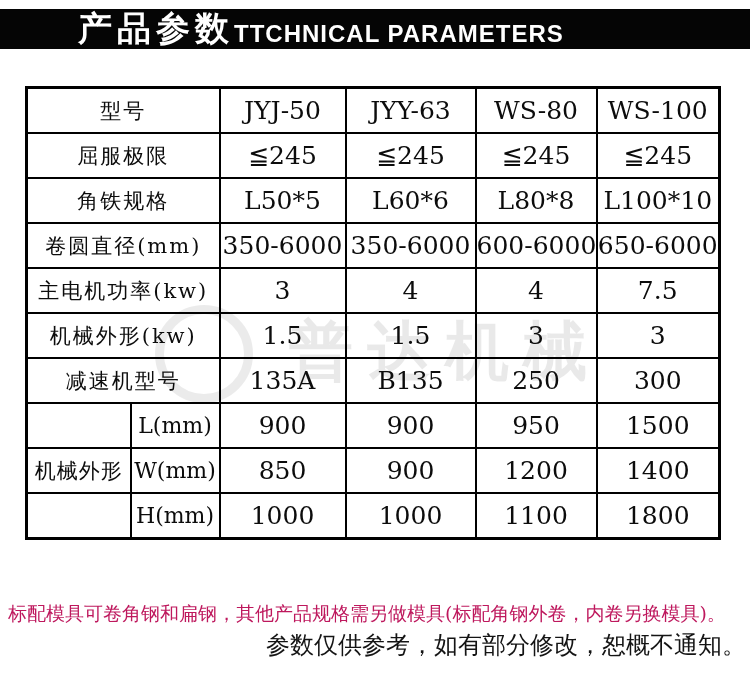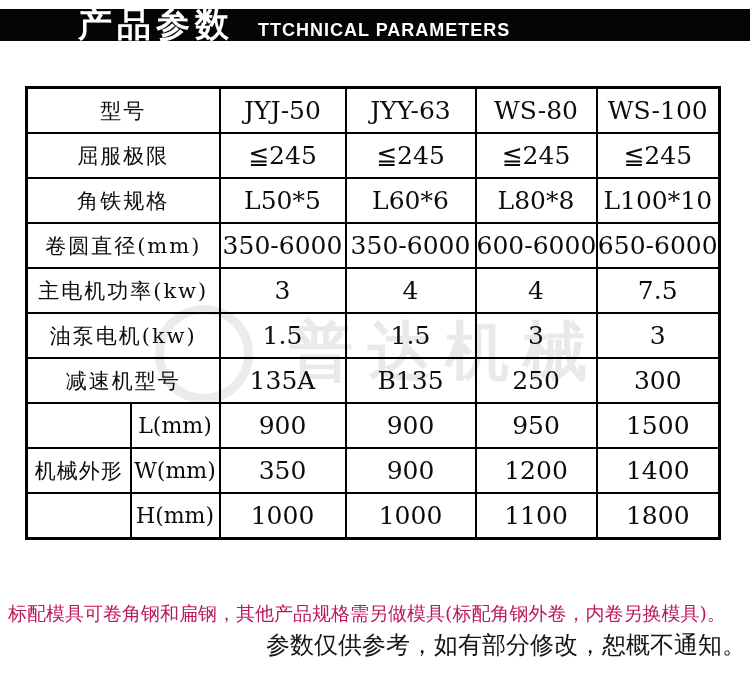--- a/index.html
+++ b/index.html
@@ -1,29 +1,29 @@
 <!DOCTYPE html>
 <html><head>
 <meta charset="utf-8">
 <style>
   html,body { margin:0; padding:0; }
   body { width:750px; height:696px; background:#ffffff; font-family:"DejaVu Serif", serif; }
   .page { position:relative; width:750px; height:696px; background:#ffffff; overflow:hidden; }
 
   
   .banner {
-    position:absolute; left:0; top:9px; width:750px; height:32px;
+    position:absolute; left:0; top:9px; width:750px; height:40px;
     background:#050505; display:flex; align-items:center;
   }
   .banner-cn {
     margin-left:78px; color:#ffffff; font-size:34px; font-weight:900;
     letter-spacing:5px; font-family:"DejaVu Serif", serif; white-space:nowrap;
   }
   .banner-en {
-    margin-left:24px; margin-top:10px; color:#ffffff; font-size:18px; font-weight:bold;
+    margin-left:0; margin-top:10px; color:#ffffff; font-size:24px; font-weight:bold;
     letter-spacing:1px; font-family:"Liberation Sans", sans-serif; white-space:nowrap;
   }
 
   
   .wm-ring {
     position:absolute; left:155px; top:305px; width:80px; height:80px;
     border:9px solid rgba(0,0,0,0.08); border-radius:50%; z-index:1;
   }
   .wm-text {
     position:absolute; left:289px; top:308px; z-index:1;
@@ -108,21 +108,21 @@
         <td class="val">650-6000</td>
       </tr>
       <tr>
         <td colspan="2" class="label">主电机功率(kw)</td>
         <td class="val">3</td>
         <td class="val">4</td>
         <td class="val">4</td>
         <td class="val">7.5</td>
       </tr>
       <tr>
-        <td colspan="2" class="label">油泵电机(kw)</td>
+        <td colspan="2" class="label">机械外形(kw)</td>
         <td class="val">1.5</td>
         <td class="val">1.5</td>
         <td class="val">3</td>
         <td class="val">3</td>
       </tr>
       <tr>
         <td colspan="2" class="label">减速机型号</td>
         <td class="val">135A</td>
         <td class="val">B135</td>
         <td class="val">250</td>
@@ -132,21 +132,21 @@
         <td class="grp"></td>
         <td class="sub">L(mm)</td>
         <td class="val">900</td>
         <td class="val">900</td>
         <td class="val">950</td>
         <td class="val">1500</td>
       </tr>
       <tr>
         <td class="grp">机械外形</td>
         <td class="sub">W(mm)</td>
-        <td class="val">350</td>
+        <td class="val">850</td>
         <td class="val">900</td>
         <td class="val">1200</td>
         <td class="val">1400</td>
       </tr>
       <tr>
         <td class="grp"></td>
         <td class="sub">H(mm)</td>
         <td class="val">1000</td>
         <td class="val">1000</td>
         <td class="val">1100</td>

